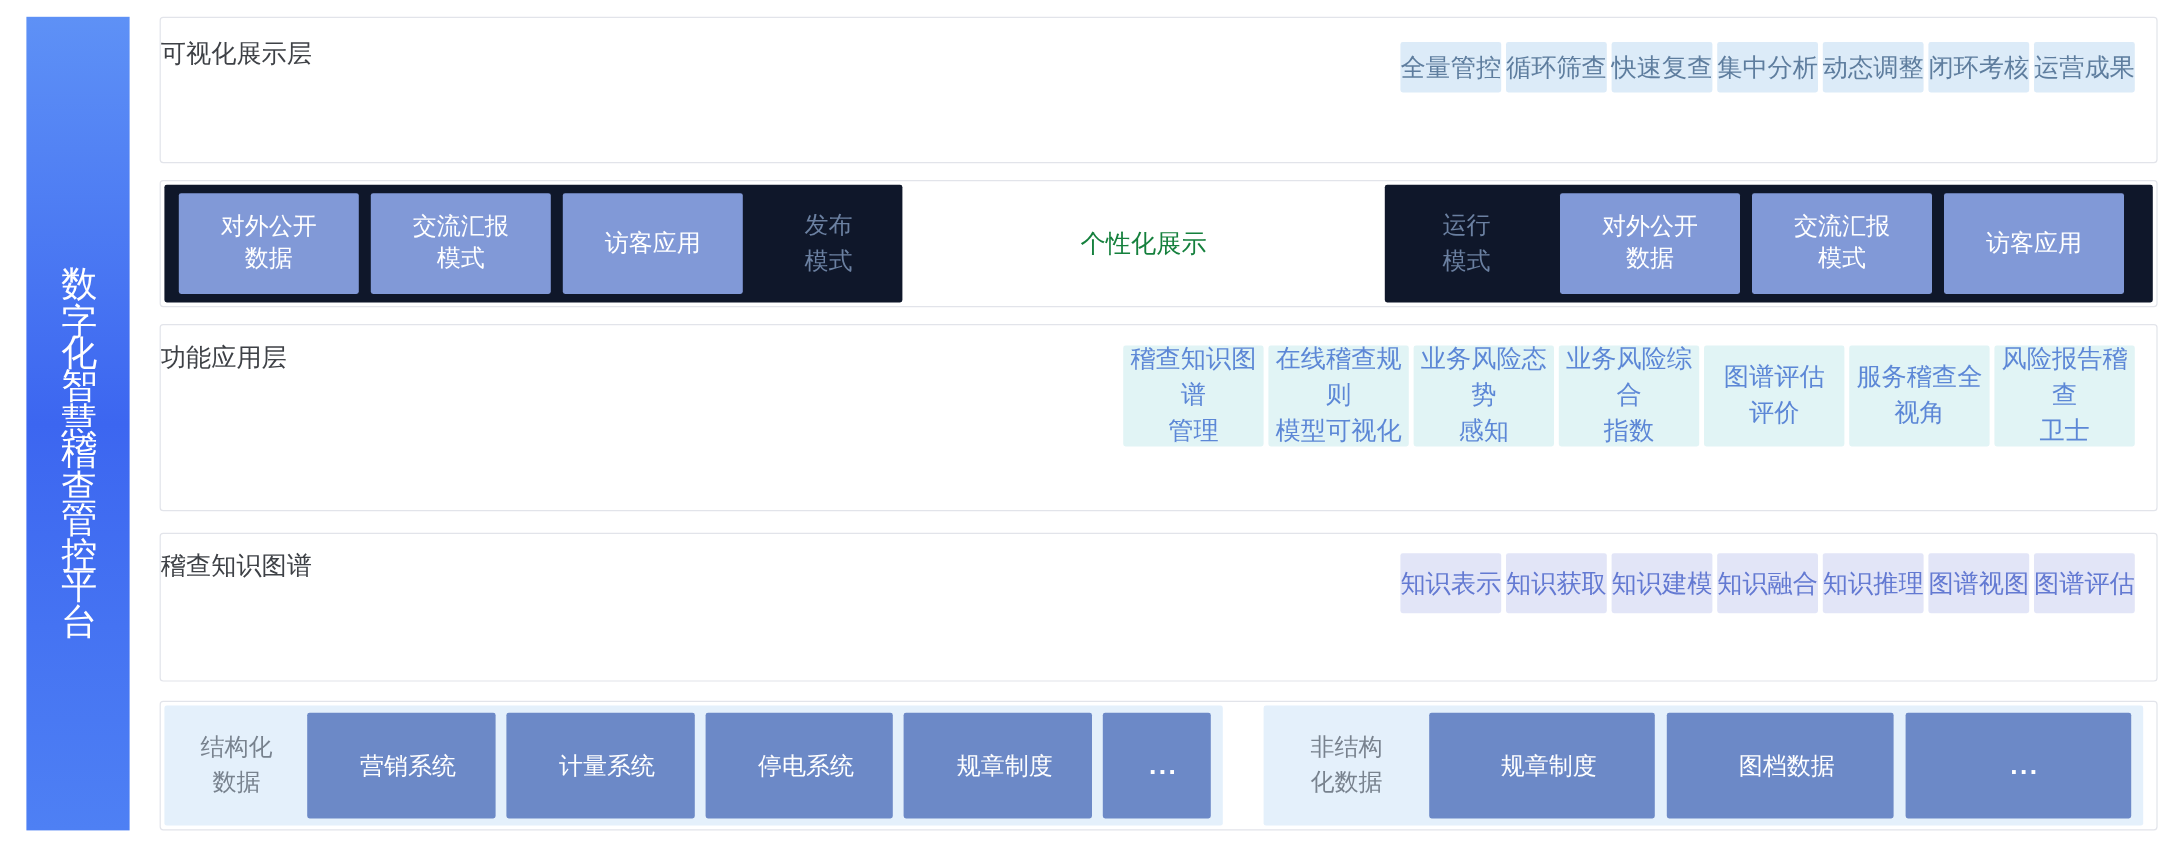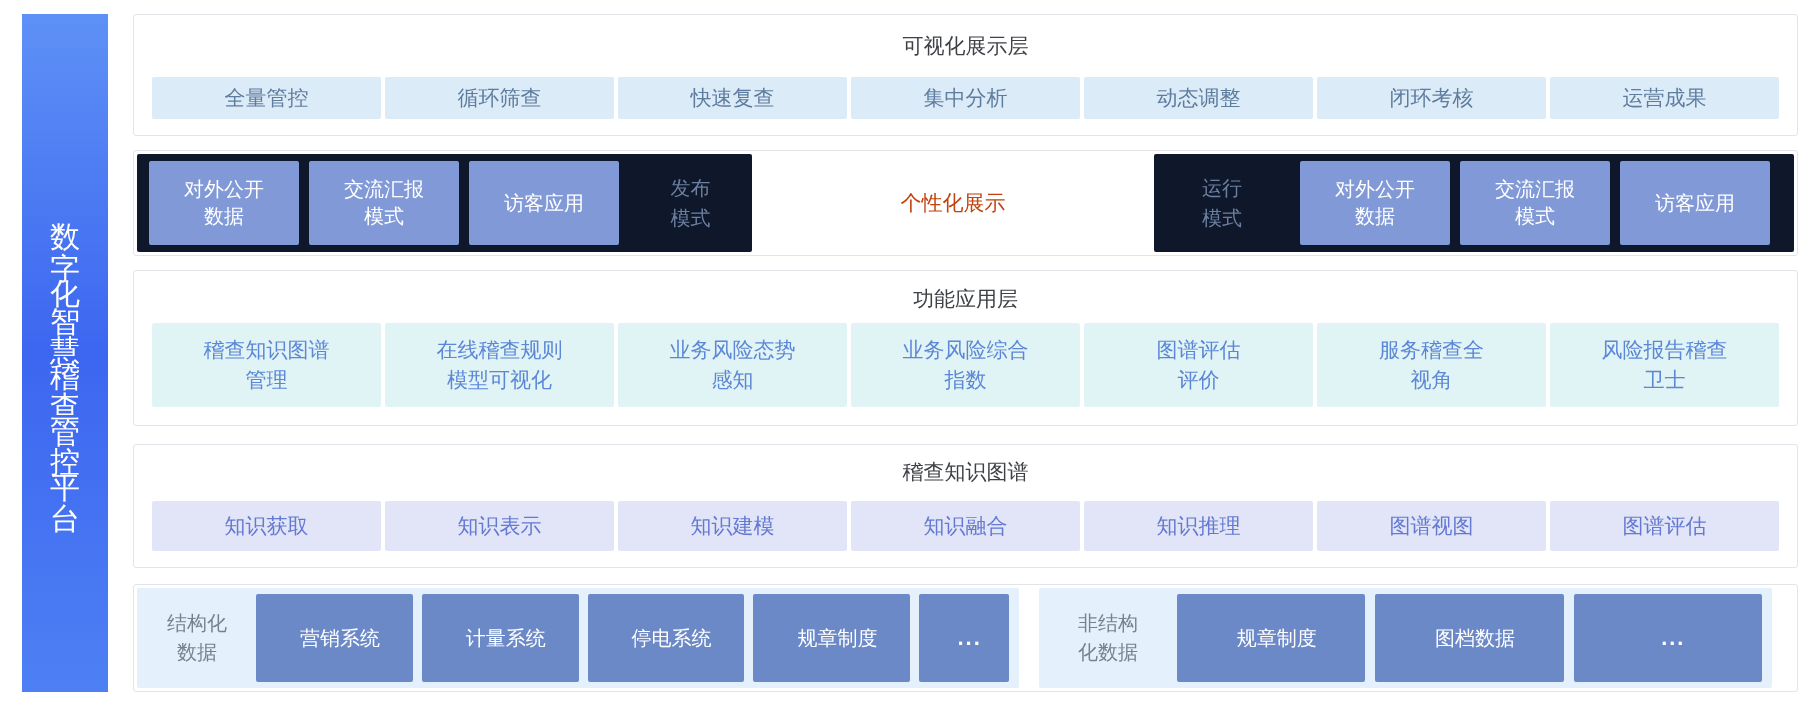--- a/index.html
+++ b/index.html
@@ -17,21 +17,21 @@
   .vtitle {
     writing-mode:vertical-rl; text-orientation:upright;
     font-size:30px; font-weight:500; color:#ffffff; letter-spacing:28px;
     line-height:86px; text-align:center;
   }
 
   
   .row {
     position:absolute; left:133px; width:1665px; box-sizing:border-box;
     background:#ffffff; border:1px solid #E2E4EA; border-radius:3px;
-    display:flex; flex-direction:column; justify-content:space-between;
+    display:flex; flex-direction:row; justify-content:space-between;
   }
   .row-title {
     text-align:center; font-size:21px; font-weight:500; color:#3E4146; line-height:1;
   }
 
   
   .row1 { top:14px;  height:122px; padding-top:20px; }
   .row3 { top:270px; height:156px; padding-top:17px; }
   .row4 { top:444px; height:124px; padding-top:16px; }
 
@@ -45,33 +45,33 @@
   .row3 .chip { height:84px; background:#E1F4F5; color:#5C87D6; line-height:30px; }
   .row4 .chip { height:50px; background:#E2E5F7; color:#6379D2; }
 
   
   .row2 { top:150px; height:106px; flex-direction:row; justify-content:flex-start; padding:3px; }
   .panel { background:#0f172a; border-radius:2px; display:flex; align-items:center; box-sizing:border-box; }
   .publish-panel { width:615px; padding-left:12px; gap:10px; }
   .run-panel { width:640px; padding-right:24px; gap:10px; margin-left:auto... }
   .run-panel { margin:0; }
   .mid-area { flex:1; display:flex; align-items:center; justify-content:center; }
-  .center-label { font-size:21px; font-weight:500; color:#c2410c; }
+  .center-label { font-size:21px; font-weight:500; color:#15803d; }
   .dark-box {
     width:150px; height:84px; background:#8199D7; border-radius:2px; flex:none;
     display:flex; align-items:center; justify-content:center;
     color:#ffffff; font-size:20px; line-height:27px; text-align:center; white-space:pre-line;
   }
   .mode-label {
     flex:1; text-align:center; font-size:20px; line-height:30px;
     color:#6B80A1; white-space:pre-line;
   }
 
   
-  .row5 { top:584px; height:108px; flex-direction:row; justify-content:flex-start; padding:3px; gap:20px; }
+  .row5 { top:584px; height:108px; flex-direction:row; justify-content:flex-start; padding:3px; gap:34px; }
   .data-panel { background:#E4F0FB; }
   .structured-panel { width:882px; padding:0 10px; gap:9px; }
   .unstructured-panel { width:733px; padding:0 10px; gap:10px; }
   .data-label {
     text-align:center; font-size:20px; line-height:29px;
     color:#78828E; white-space:pre-line; flex:none;
   }
   .structured-panel .data-label { width:100px; }
   .unstructured-panel .data-label { width:118px; }
   .data-box {
@@ -146,22 +146,22 @@
       <div class="chip">服务稽查全
 视角</div>
       <div class="chip">风险报告稽查
 卫士</div>
     </div>
   </section>
 
   <section class="row row4">
     <div class="row-title">稽查知识图谱</div>
     <div class="chips">
+      <div class="chip">知识表示</div>
       <div class="chip">知识获取</div>
-      <div class="chip">知识表示</div>
       <div class="chip">知识建模</div>
       <div class="chip">知识融合</div>
       <div class="chip">知识推理</div>
       <div class="chip">图谱视图</div>
       <div class="chip">图谱评估</div>
     </div>
   </section>
 
   <section class="row row5">
     <div class="panel data-panel structured-panel">

